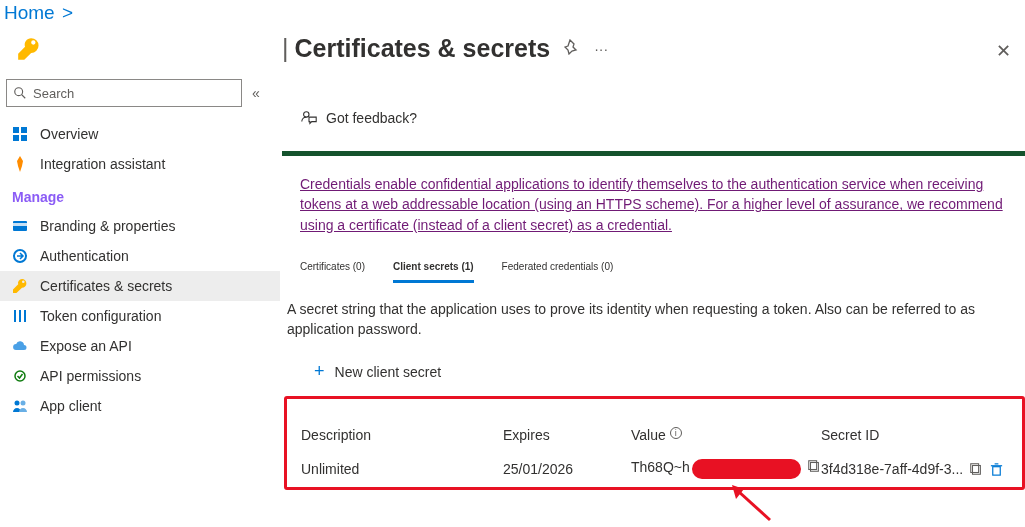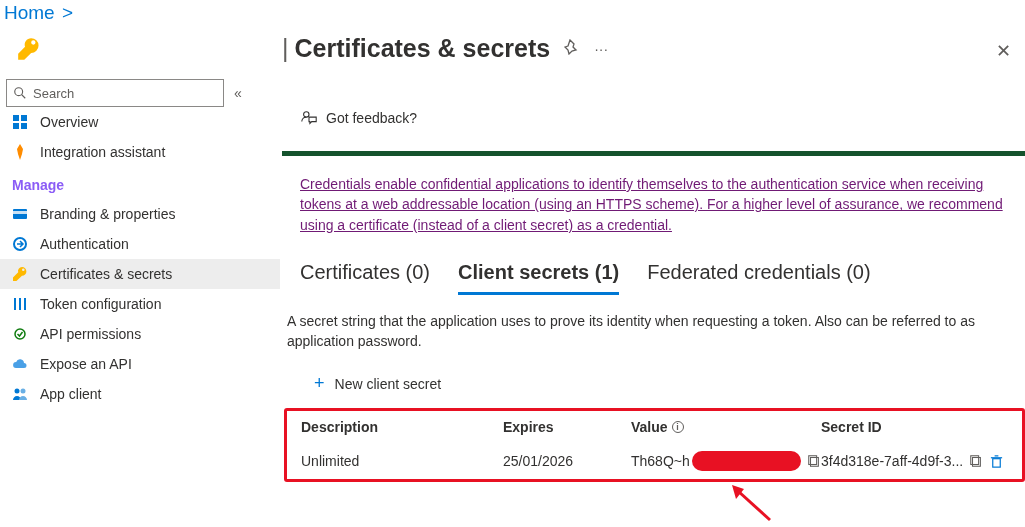--- a/index.html
+++ b/index.html
@@ -28,31 +28,32 @@
     }
     .key-icon svg { width: 26px; height: 26px; }
     .key-icon { margin-left: 10px; margin-top: 6px; margin-bottom: 14px; }
     .search-wrap {
       display: flex;
       align-items: center;
       gap: 10px;
     }
     .search-box {
       border: 1px solid #8a8886;
-      width: 218px;
+      width: 236px;
       height: 28px;
       display: flex;
       align-items: center;
       padding-left: 6px;
       color: #605e5c;
       font-size: 13px;
     }
     .search-box svg { width: 14px; height: 14px; margin-right: 6px; }
     .collapse-chevron { color: #605e5c; font-size: 14px; }
     .nav {
+      margin-top: 12px;
       margin-left: -6px;
     }
     .nav-item {
       display: flex;
       align-items: center;
       padding: 7px 10px 7px 12px;
       font-size: 14px;
       color: #323130;
       cursor: pointer;
     }
@@ -101,21 +102,21 @@
     .intro {
       padding: 18px 18px 0 18px;
       color: #701a75;
       line-height: 1.45;
       text-decoration: underline;
     }
     .tabs {
       display: flex;
       gap: 28px;
       padding: 26px 0 0 18px;
-      font-size: 20px;
+      font-size: 10px;
     }
     .tab { padding-bottom: 8px; cursor: pointer; color: #323130; }
     .tab.active { font-weight: 600; border-bottom: 3px solid #0078d4; }
     .subdesc {
       padding: 16px 18px 0 5px;
       color: #323130;
       line-height: 1.45;
     }
     .add-secret {
       display: flex;
@@ -131,24 +132,24 @@
       border-radius: 3px;
       margin-left: 2px;
       margin-right: 0;
       position: relative;
     }
     .table-header, .table-row {
       display: flex;
       align-items: center;
       padding: 8px 10px 8px 14px;
     }
-    .table-header { font-weight: 700; }
+    .table-header { font-weight: 400; margin-top: 20px; }
     .col-desc { width: 190px; }
     .col-exp  { width: 140px; padding-left: 12px; }
-    .col-val  { width: 190px; display: flex; align-items: center; }
+    .col-val  { width: 190px; display: flex; align-items: flex-start; }
     .col-sid  { flex: 1; display: flex; align-items: center; }
     .info-icon { border: 1px solid #605e5c; border-radius: 50%; width: 12px; height: 12px; display: inline-flex; align-items: center; justify-content: center; font-size: 9px; margin-left: 4px; color:#605e5c;}
     .copy-icon, .delete-icon { margin-left: 6px; display: inline-flex; }
     .copy-icon svg { width: 14px; height: 14px; }
     .delete-icon svg { width: 15px; height: 15px; }
     .redact {
       display: inline-block;
       width: 110px;
       height: 20px;
       background: #e81123;
@@ -244,33 +245,33 @@
               <rect x="2" y="2" width="2" height="12" fill="#0078d4"></rect>
               <rect x="7" y="2" width="2" height="12" fill="#0078d4"></rect>
               <rect x="12" y="2" width="2" height="12" fill="#0078d4"></rect>
             </svg>
           </span>
         <span>Token configuration</span>
       </div>
       <div class="nav-item">
         <span class="icon">
             <svg viewBox="0 0 16 16">
+              <path fill="#4aa0e6" d="M12 7a4 4 0 0 0-7.8-1A3 3 0 0 0 4 12h8a2.5 2.5 0 0 0 0-5z"></path>
+            </svg>
+          </span>
+        <span>Expose an API</span>
+      </div>
+      <div class="nav-item">
+        <span class="icon">
+            <svg viewBox="0 0 16 16">
               <circle cx="8" cy="8" r="5" fill="none" stroke="#107c10" stroke-width="1.5"></circle>
               <path d="M5.5 8l2 2 3-4" fill="none" stroke="#107c10" stroke-width="1.5"></path>
             </svg>
           </span>
         <span>API permissions</span>
-      </div>
-      <div class="nav-item">
-        <span class="icon">
-            <svg viewBox="0 0 16 16">
-              <path fill="#4aa0e6" d="M12 7a4 4 0 0 0-7.8-1A3 3 0 0 0 4 12h8a2.5 2.5 0 0 0 0-5z"></path>
-            </svg>
-          </span>
-        <span>Expose an API</span>
       </div>
       <div class="nav-item">
         <span class="icon">
             <svg viewBox="0 0 16 16">
               <circle cx="5" cy="5" r="2.5" fill="#0078d4"></circle>
               <circle cx="11" cy="5" r="2.5" fill="#69afe5"></circle>
               <path d="M1 14c0-2.2 1.8-4 4-4s4 1.8 4 4" fill="#0078d4"></path>
               <path d="M7 14c0-2.2 1.8-4 4-4s4 1.8 4 4" fill="#69afe5"></path>
             </svg>
           </span>

